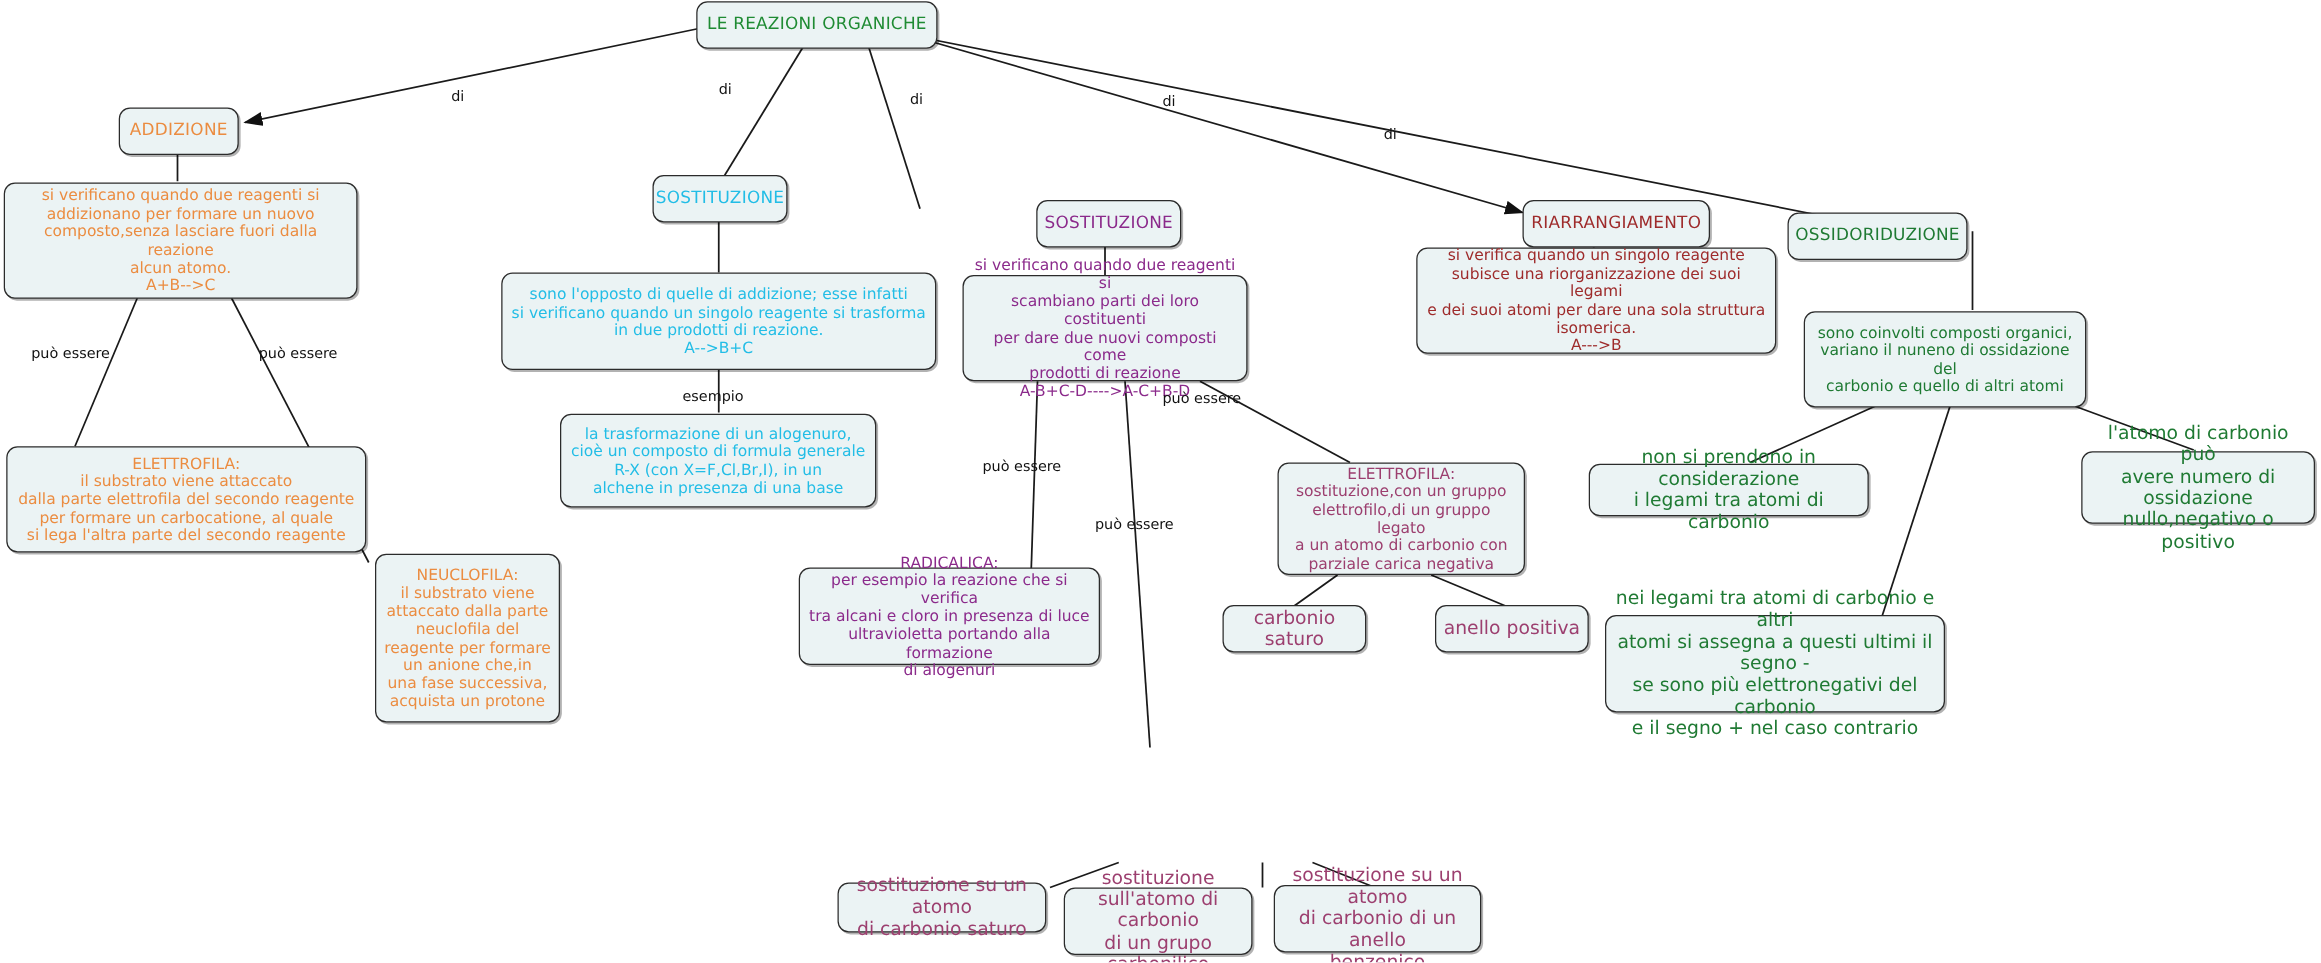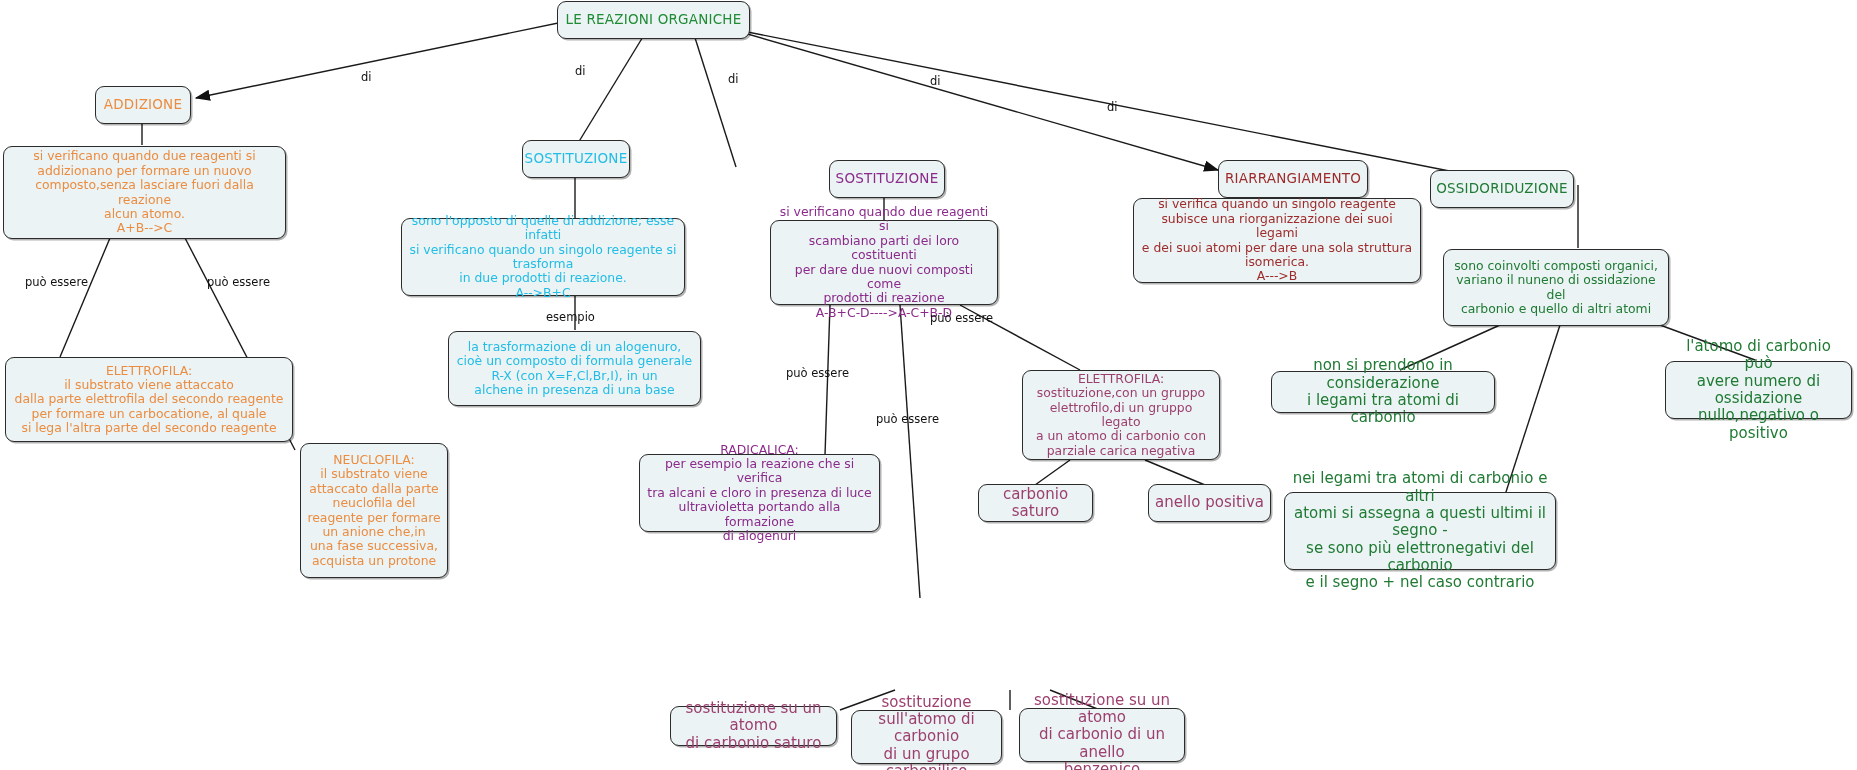--- a/index.html
+++ b/index.html
@@ -132,21 +132,21 @@
   <div class="node desc-node c-orange" style="left:300px; top:443px; width:148px; height:135px;">NEUCLOFILA:
 il substrato viene
 attaccato dalla parte
 neuclofila del
 reagente per formare
 un anione che,in
 una fase successiva,
 acquista un protone</div>
 
   <div class="node title-node c-cyan" style="left:522px; top:140px; width:108px; height:26px;">SOSTITUZIONE</div>
-  <div class="node desc-node c-cyan" style="left:401px; top:218px; width:284px; height:78px;">sono l'opposto di quelle di addizione; esse infatti
+  <div class="node desc-node c-cyan" style="left:401px; top:218px; width:348px; height:78px;">sono l'opposto di quelle di addizione; esse infatti
 si verificano quando un singolo reagente si trasforma
 in due prodotti di reazione.
 A--&gt;B+C</div>
   <div class="node desc-node c-cyan" style="left:448px; top:331px; width:253px; height:75px;">la trasformazione di un alogenuro,
 cioè un composto di formula generale
 R-X (con X=F,Cl,Br,I), in un
 alchene in presenza di una base</div>
 
   <div class="node title-node c-purple" style="left:829px; top:160px; width:116px; height:26px;">SOSTITUZIONE</div>
   <div class="node desc-node c-purple" style="left:770px; top:220px; width:228px; height:85px;">si verificano quando due reagenti si

